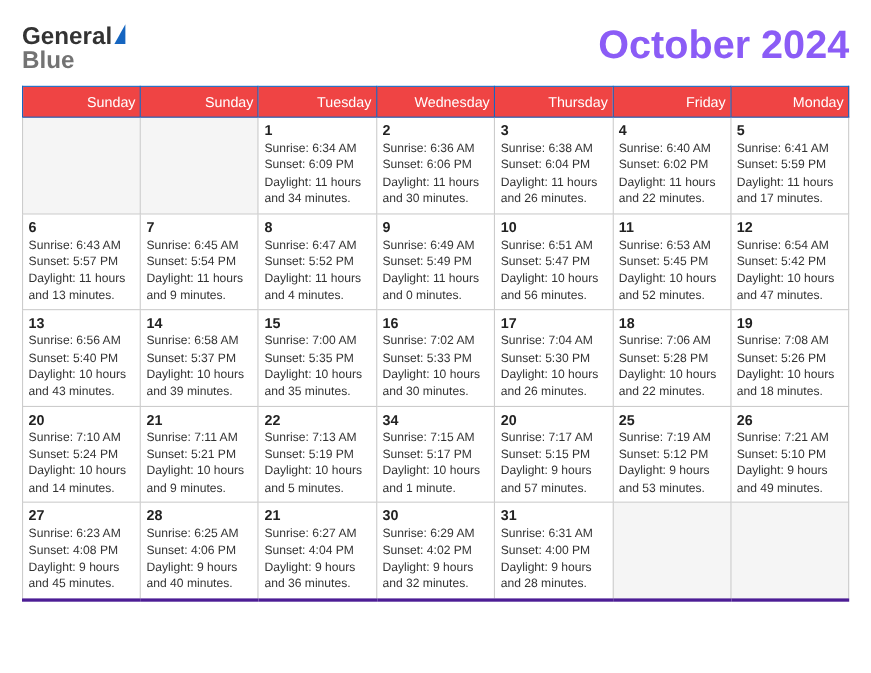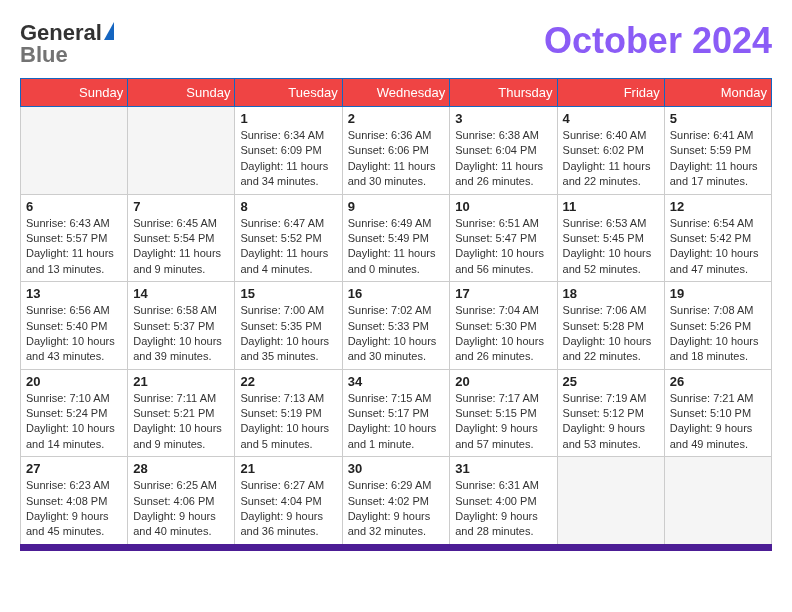--- a/index.html
+++ b/index.html
@@ -83,21 +83,21 @@
       font-weight: bold;
       color: #222;
       display: block;
       margin-bottom: 2px;
     }
     .day-info {
       color: #333;
       line-height: 1.4;
     }
     .last-row td {
-      border-bottom: 7px solid #4c1d95;
+      border-bottom: 3px solid #4c1d95;
     }
   </style>
 </head>
 <body>
 
 <div class="header">
   <div class="logo">
     <div class="logo-text">
       <span class="logo-general">General</span>
       <div class="logo-triangle"></div>

